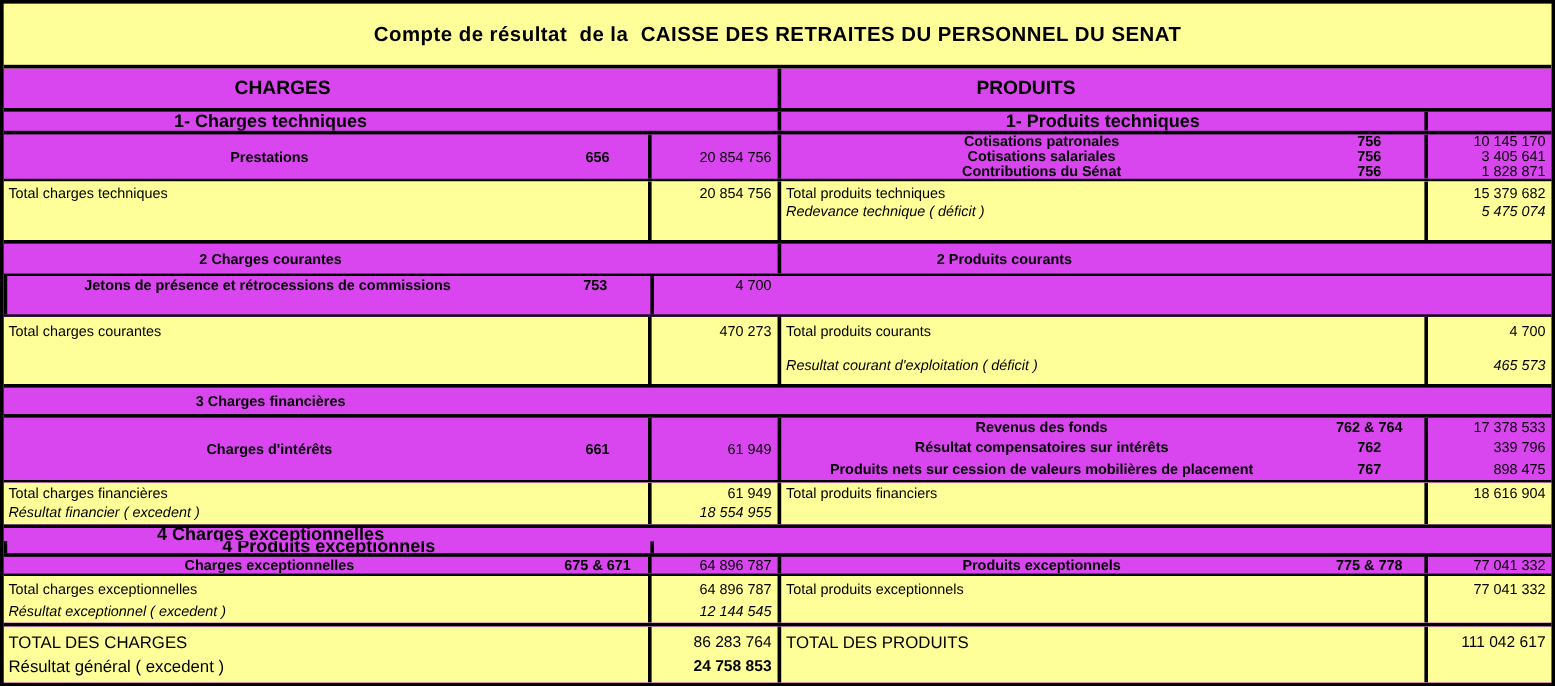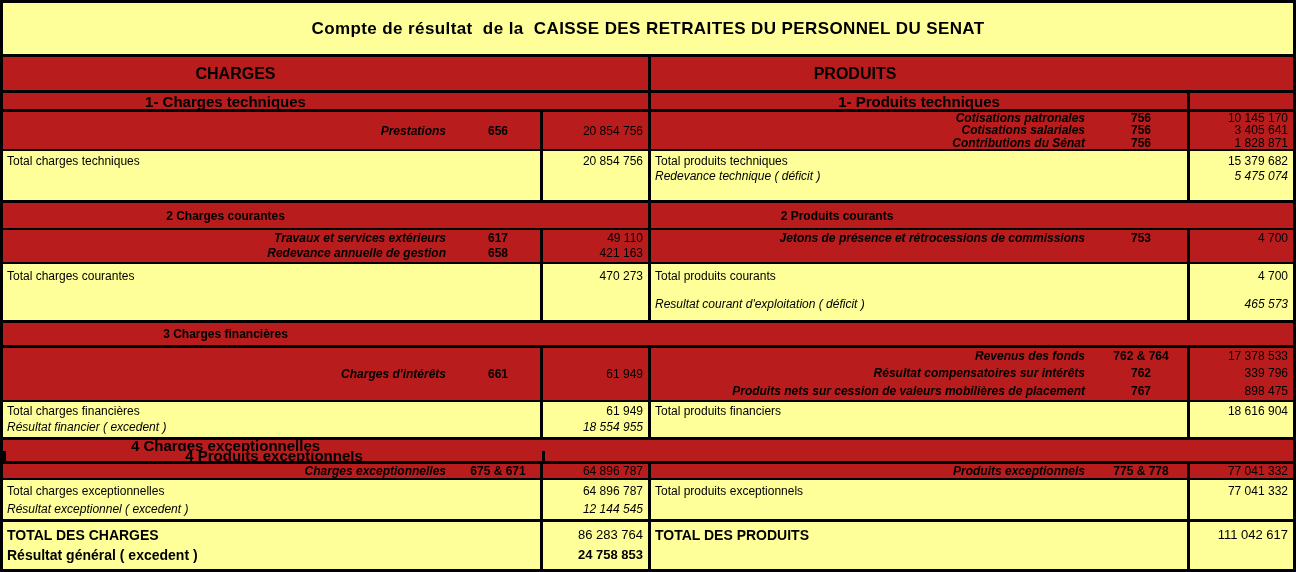--- a/index.html
+++ b/index.html
@@ -1,33 +1,33 @@
 <!DOCTYPE html>
 <html><head>
 <meta charset="utf-8">
 <style>
   html,body{margin:0;padding:0;background:#fff;}
   .sheet{
     width:1296px;height:572px;box-sizing:border-box;
-    border:3px solid #000;background:#b91c1c;color:#000;
+    border:3px solid #000;background:#d946ef;color:#000;
     font-family:"Liberation Sans","DejaVu Sans",sans-serif;
     overflow:hidden;
   }
   .band{display:flex;box-sizing:border-box;width:1290px;overflow:hidden;}
   .bb2{border-bottom:2px solid #000;}
   .bb3{border-bottom:3px solid #000;}
   .half-l{width:645px;box-sizing:border-box;display:flex;overflow:hidden;}
   .half-r{width:645px;box-sizing:border-box;display:flex;border-left:3px solid #000;overflow:hidden;}
   .labels{flex:1;min-width:0;box-sizing:border-box;overflow:hidden;}
   .amt{width:108px;box-sizing:border-box;border-left:3px solid #000;text-align:right;padding-right:5px;overflow:hidden;}
   .half-r .amt{width:106px;}
   .yellow{background:#FFFF99;gap:21px;}
   
   .drow{display:flex;font-weight:bold;font-size:12px;white-space:nowrap;}
-  .drow .lbl{flex:1;text-align:right;padding-right:10px;min-width:0;font-style:italic;}
+  .drow .lbl{flex:1;text-align:center;padding-right:10px;min-width:0;}
   .drow .code{width:84px;text-align:center;}
   .half-r .drow .code{width:92px;}
   .arow{font-size:12px;font-weight:normal;white-space:nowrap;}
   
   .trow{font-size:12px;font-weight:normal;padding-left:4px;white-space:nowrap;text-align:left;}
   .it{font-style:italic;}
   .b{font-weight:bold;}
   
   .b-title{height:54px;background:#FFFF99;border-bottom:3px solid #000;
     display:flex;align-items:center;justify-content:center;
@@ -67,21 +67,21 @@
   .b-s2yel .trow,.b-s2yel .arow{line-height:15px;}
   .b-s3yel{height:38px;}
   .b-s3yel .trow,.b-s3yel .arow{line-height:15.5px;}
   .b-s3yel .labels,.b-s3yel .amt{padding-top:2px;}
   .b-s4yel{height:42px;}
   .b-s4yel .trow,.b-s4yel .arow{line-height:18px;}
   .b-s4yel .labels,.b-s4yel .amt{padding-top:2px;}
   
   .b-totals{height:47px;}
   .b-totals .labels,.b-totals .amt{display:flex;flex-direction:column;justify-content:space-between;padding-top:4px;padding-bottom:5px;}
-  .b-totals .trow{font-weight:bold;font-size:14px;line-height:18px;}
+  .b-totals .trow{font-weight:normal;font-size:14px;line-height:18px;}
   .b-totals .arow{font-size:13px;line-height:18px;}
 </style>
 </head>
 <body>
 
 <div class="sheet">
 
   <div class="band b-title">
     <span>Compte de résultat  de la  CAISSE DES RETRAITES DU PERSONNEL DU SENAT</span>
   </div>
@@ -164,36 +164,20 @@
   <div class="band b-s2hdr bb2">
     <div class="half-l">
       <div class="sechdr sl">2 Charges courantes</div>
     </div>
     <div class="half-r">
       <div class="sechdr sr-full">2 Produits courants</div>
     </div>
   </div>
 
   <div class="band b-s2data bb2">
-    <div class="half-l">
-      <div class="labels">
-        <div class="drow">
-          <span class="lbl">Travaux et services extérieurs</span>
-          <span class="code">617</span>
-        </div>
-        <div class="drow">
-          <span class="lbl">Redevance annuelle de gestion</span>
-          <span class="code">658</span>
-        </div>
-      </div>
-      <div class="amt">
-        <div class="arow">49 110</div>
-        <div class="arow">421 163</div>
-      </div>
-    </div>
     <div class="half-r">
       <div class="labels">
         <div class="drow">
           <span class="lbl">Jetons de présence et rétrocessions de commissions</span>
           <span class="code">753</span>
         </div>
       </div>
       <div class="amt">
         <div class="arow">4 700</div>
       </div>

